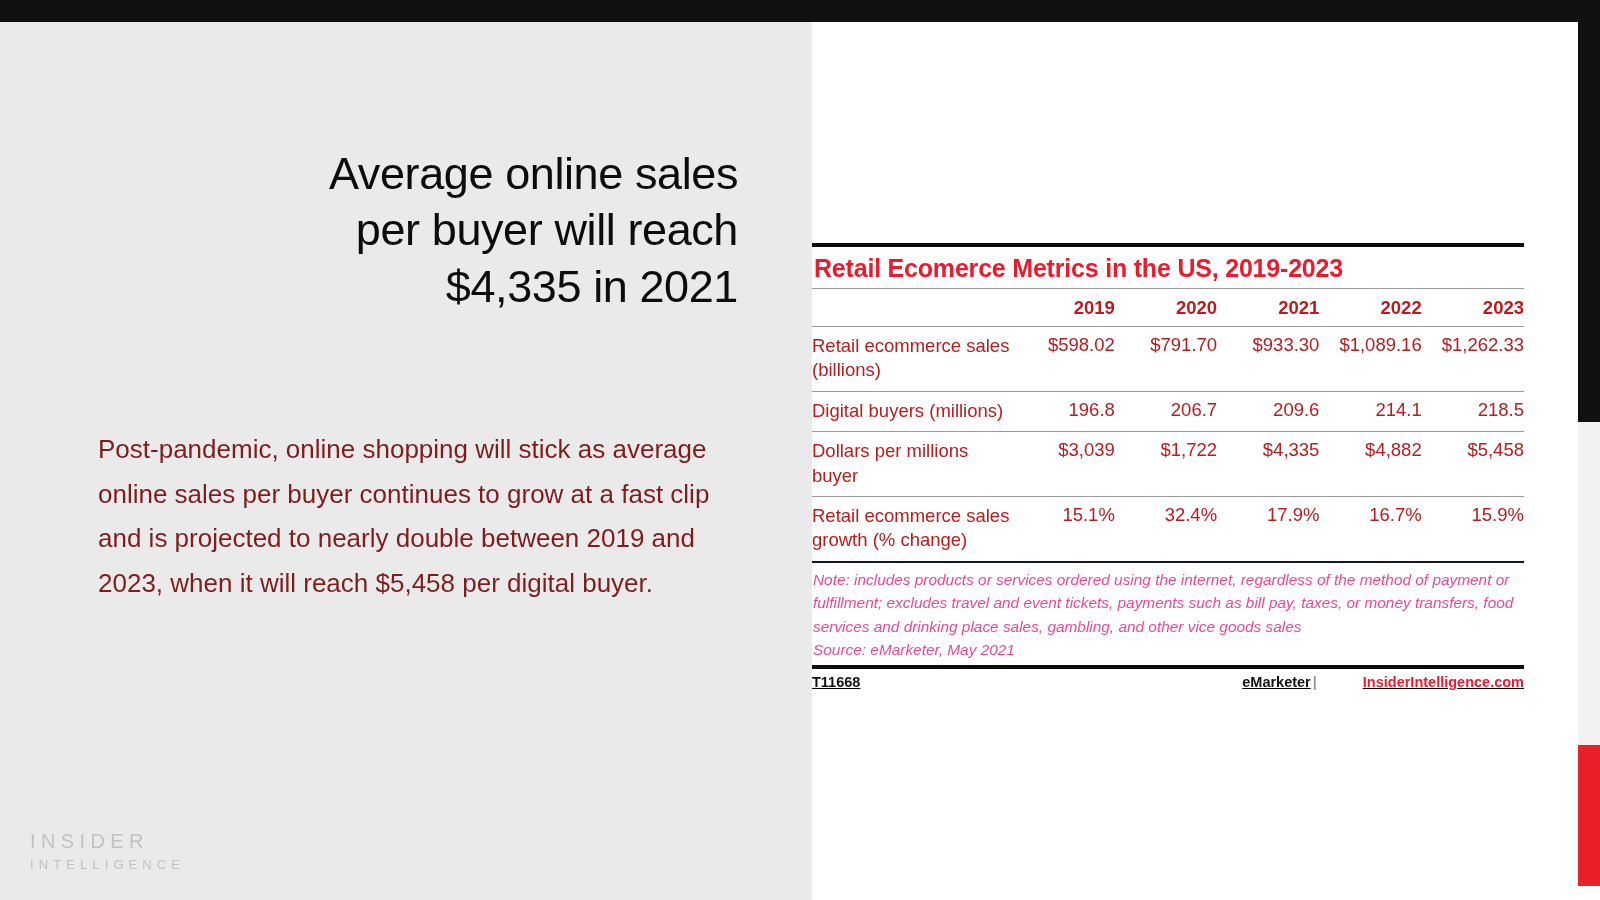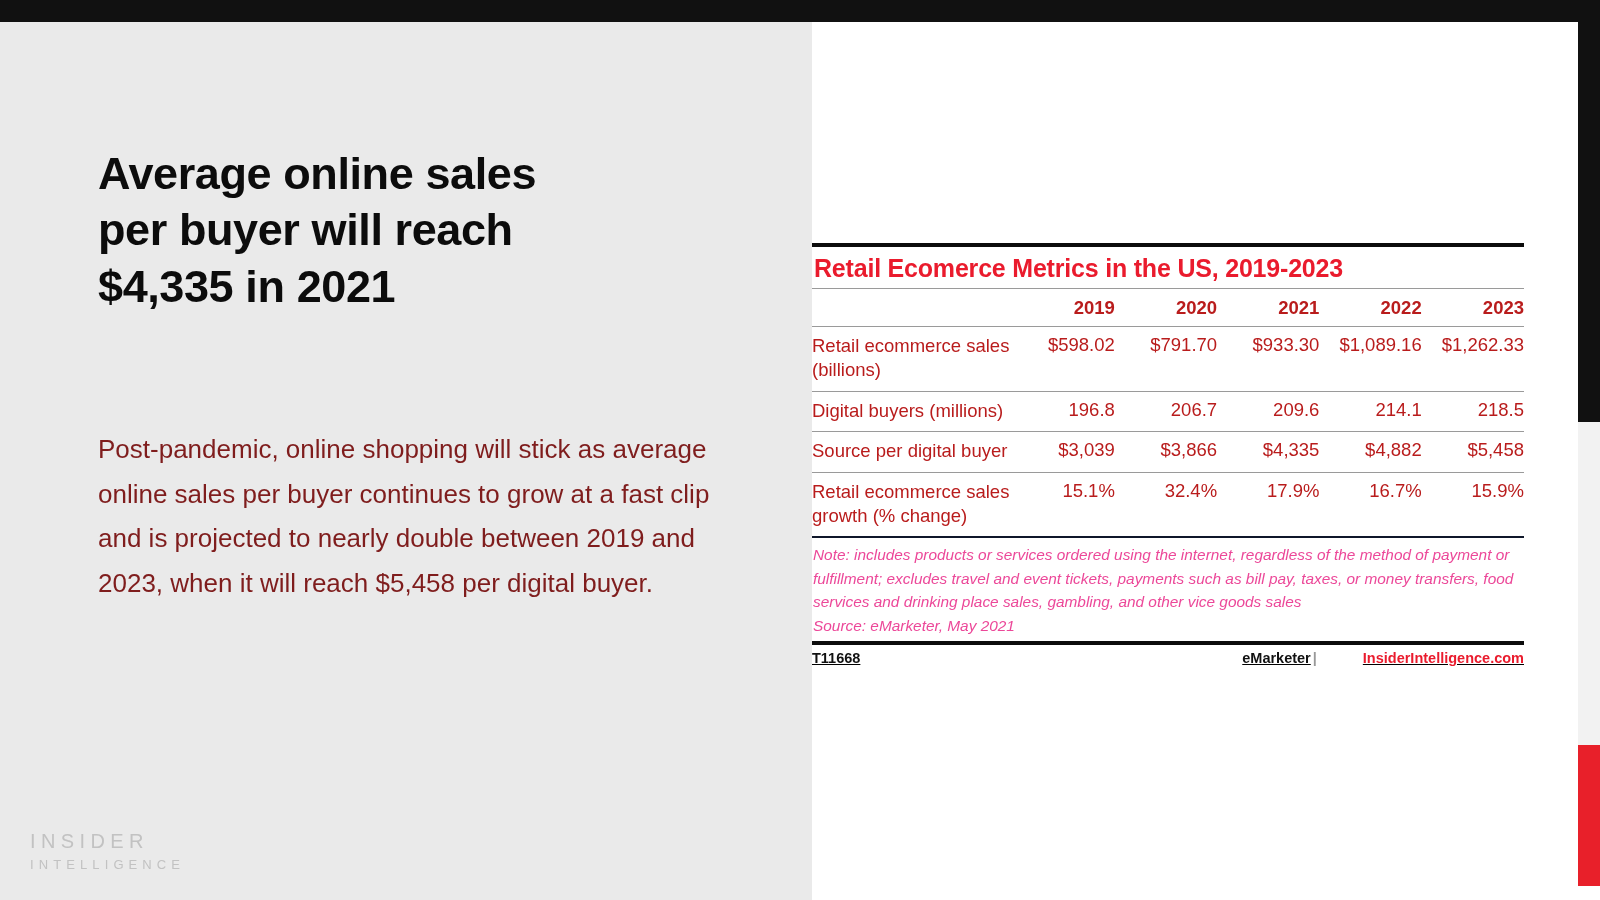--- a/index.html
+++ b/index.html
@@ -46,25 +46,26 @@
     position: absolute;
     left: 0; top: 22px;
     width: 812px; height: 878px;
     background: #eaeaea;
   }
   .headline {
     position: absolute;
     left: 98px; top: 124px;
     width: 640px;
     font-size: 45px;
-    font-weight: 700;
+    font-weight: 400;
     line-height: 1.25;
     letter-spacing: -0.4px;
     color: #0c0c0c;
     white-space: pre-line;
+    text-align: right;
   }
   .body-copy {
     position: absolute;
     left: 98px; top: 405px;
     width: 620px;
     font-size: 26px;
     font-weight: 400;
     line-height: 1.72;
     color: #7f1d1d;
   }
@@ -226,23 +227,23 @@
       </tr>
       <tr>
         <td class="row-label">Digital buyers (millions)</td>
         <td class="row-val">196.8</td>
         <td class="row-val">206.7</td>
         <td class="row-val">209.6</td>
         <td class="row-val">214.1</td>
         <td class="row-val">218.5</td>
       </tr>
       <tr>
-        <td class="row-label">Source per digital buyer</td>
+        <td class="row-label">Dollars per millions buyer</td>
         <td class="row-val">$3,039</td>
-        <td class="row-val">$3,866</td>
+        <td class="row-val">$1,722</td>
         <td class="row-val">$4,335</td>
         <td class="row-val">$4,882</td>
         <td class="row-val">$5,458</td>
       </tr>
       <tr>
         <td class="row-label">Retail ecommerce sales growth (% change)</td>
         <td class="row-val">15.1%</td>
         <td class="row-val">32.4%</td>
         <td class="row-val">17.9%</td>
         <td class="row-val">16.7%</td>

